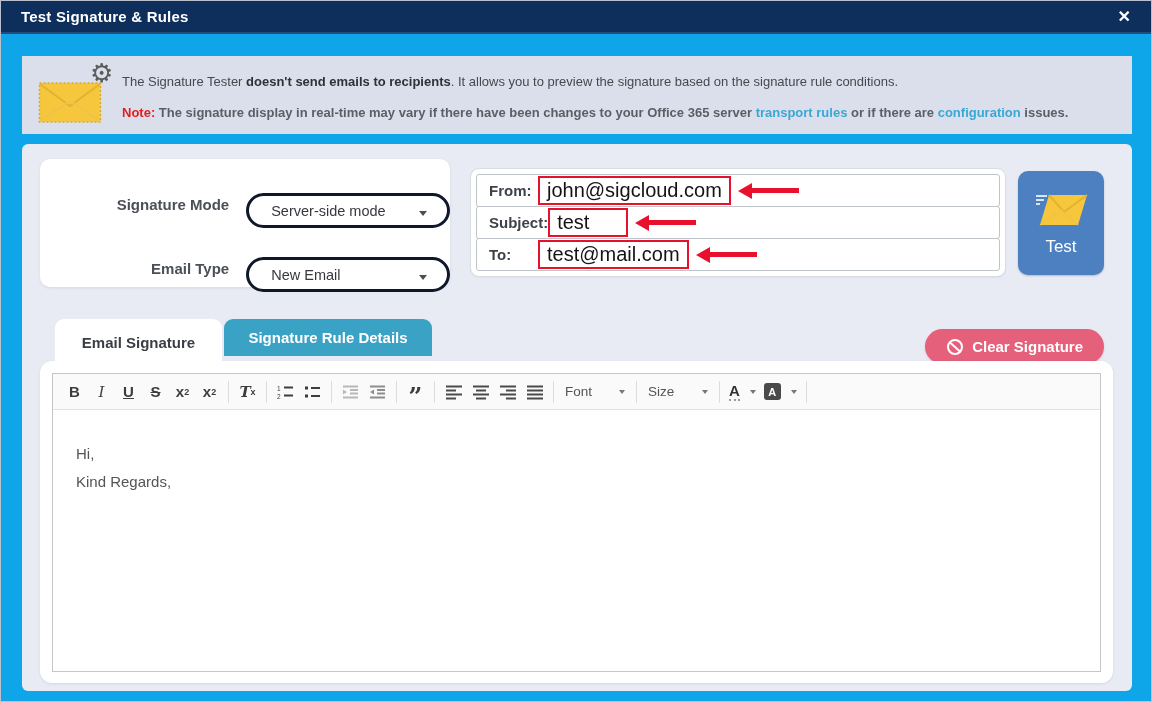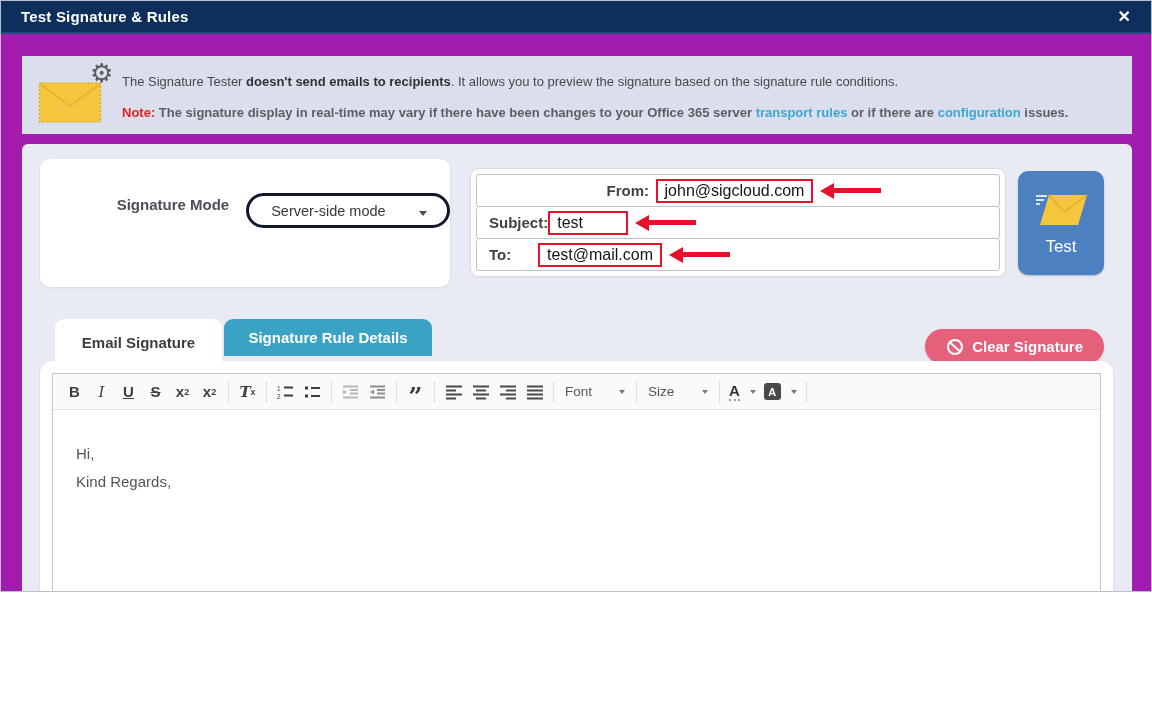--- a/index.html
+++ b/index.html
@@ -1,18 +1,18 @@
 <!DOCTYPE html>
 <html><head>
 <meta charset="utf-8">
 <style>
   * { margin:0; padding:0; box-sizing:border-box; }
   html,body { background:#fff; }
   body { font-family:"Liberation Sans", sans-serif; }
-  .dialog { position:relative; width:1152px; height:592px; background:#a21caf; border:1px solid #b9bfcc; overflow:hidden; }
+  .dialog { position:relative; width:1152px; height:702px; background:#0ea5e9; border:1px solid #b9bfcc; overflow:hidden; }
 
   
   .titlebar { position:absolute; left:0; top:0; width:100%; height:33px; background:#0e2e5c; border-bottom:2px solid #27497c; display:flex; align-items:center; justify-content:space-between; padding:0 20px; }
   .titlebar .title { color:#fff; font-size:15px; font-weight:700; letter-spacing:.2px; }
   .titlebar .close { color:#fff; font-size:16px; font-weight:700; cursor:pointer; line-height:1; }
 
   
   .banner { position:absolute; left:21px; top:55px; width:1110px; height:78px; background:#dbdfeb; display:flex; padding:0 0 0 16px; }
   .banner-icon { position:relative; width:84px; flex:0 0 84px; padding-top:14px; }
   .banner-icon .gear { position:absolute; left:52px; top:4px; font-size:26px; color:#5c5c5c; line-height:1; }
@@ -29,23 +29,23 @@
   
   .settings-card { position:absolute; left:18px; top:15px; width:410px; height:128px; background:#fff; border-radius:10px; box-shadow:0 1px 3px rgba(40,50,80,.10); padding-top:21px;padding-left:47px; }
   .settings-row { display:flex; align-items:center; margin-bottom:16px; }
   .settings-row .lbl { width:172px; text-align:right; font-size:15px; font-weight:700; color:#4b5058; padding-right:17px; }
   .pill-select { position:relative; width:218px; height:35px; background:#fff; border:3px solid #0f172a; border-radius:18px; display:flex; align-items:center; padding:0 18px 0 22px; font-size:14.5px; color:#35383d; cursor:pointer;margin-top:13px; }
   .pill-select .caret { position:absolute; right:20px; top:15px; width:0; height:0; border-left:4.5px solid transparent; border-right:4.5px solid transparent; border-top:5.5px solid #4a4f57; }
 
   
   .email-card { position:absolute; left:448px; top:24px; width:536px; background:#fff; border:1px solid #d9dce3; border-radius:9px; padding:5px; box-shadow:0 1px 2px rgba(40,50,80,.06); }
   .field-row { display:flex; align-items:center; height:33px; border:1px solid #bfc3ca; border-radius:3px; background:#fff; margin-top:-1px; }
-  .field-row:first-child { margin-top:0;justify-content:center; }
+  .field-row:first-child { margin-top:0; }
   .field-row .flabel { flex:0 0 61px; padding-left:12px; font-size:15px; font-weight:700; color:#3f4349; }
-  .red-box { border:2px solid #e8112d; padding:1px 7px; font-size:16px; color:#141414; white-space:nowrap; }
+  .red-box { border:2px solid #e8112d; padding:1px 7px; font-size:20px; color:#141414; white-space:nowrap; }
   .red-box.wide { min-width:80px; }
   .annot-arrow { display:flex; align-items:center; margin-left:7px; }
   .annot-arrow .head { width:0; height:0; border-top:8px solid transparent; border-bottom:8px solid transparent; border-right:14px solid #e8112d; }
   .annot-arrow .tail { width:47px; height:5px; background:#e8112d; }
 
   
   .test-btn { position:absolute; left:996px; top:27px; width:86px; height:104px; background:#4c80c1; border-radius:10px; display:flex; flex-direction:column; align-items:center; justify-content:center; cursor:pointer; box-shadow:0 1px 2px rgba(20,40,80,.25); }
   .test-btn .tlabel { color:#fff; font-size:17px; margin-top:6px; }
 
   
@@ -110,20 +110,27 @@
   <div class="panel">
 
     <div class="settings-card">
       <div class="settings-row">
         <span class="lbl">Signature Mode</span>
         <div class="pill-select">
           <span>Server-side mode</span>
           <span class="caret"></span>
         </div>
       </div>
+      <div class="settings-row">
+        <span class="lbl">Email Type</span>
+        <div class="pill-select">
+          <span>New Email</span>
+          <span class="caret"></span>
+        </div>
+      </div>
     </div>
 
     <div class="email-card">
       <div class="field-row">
         <span class="flabel">From:</span>
         <span class="red-box">john@sigcloud.com</span>
         <span class="annot-arrow">
             <span class="head"></span>
             <span class="tail"></span>
           </span>

